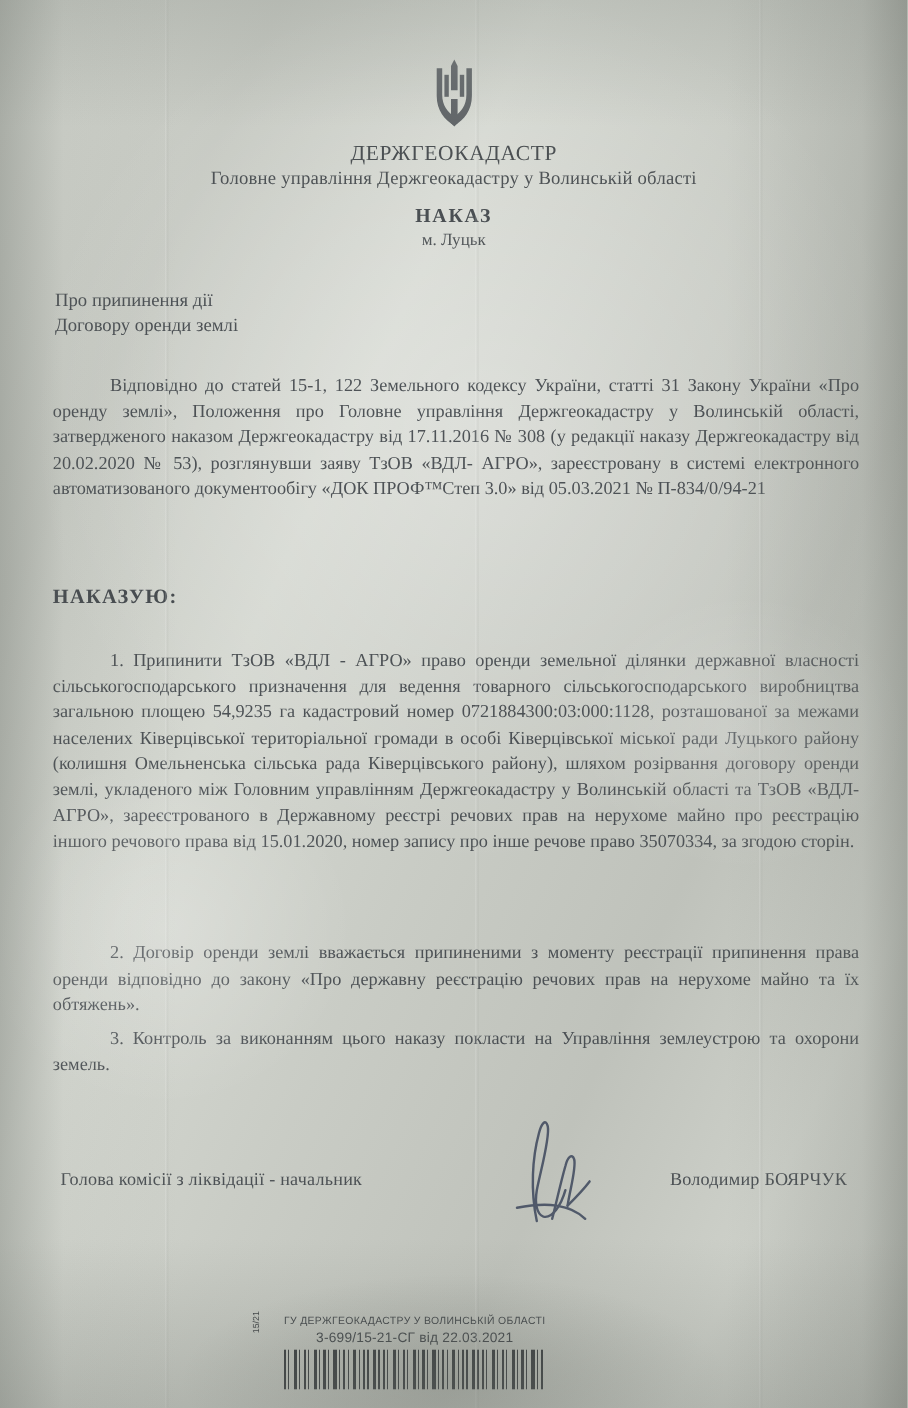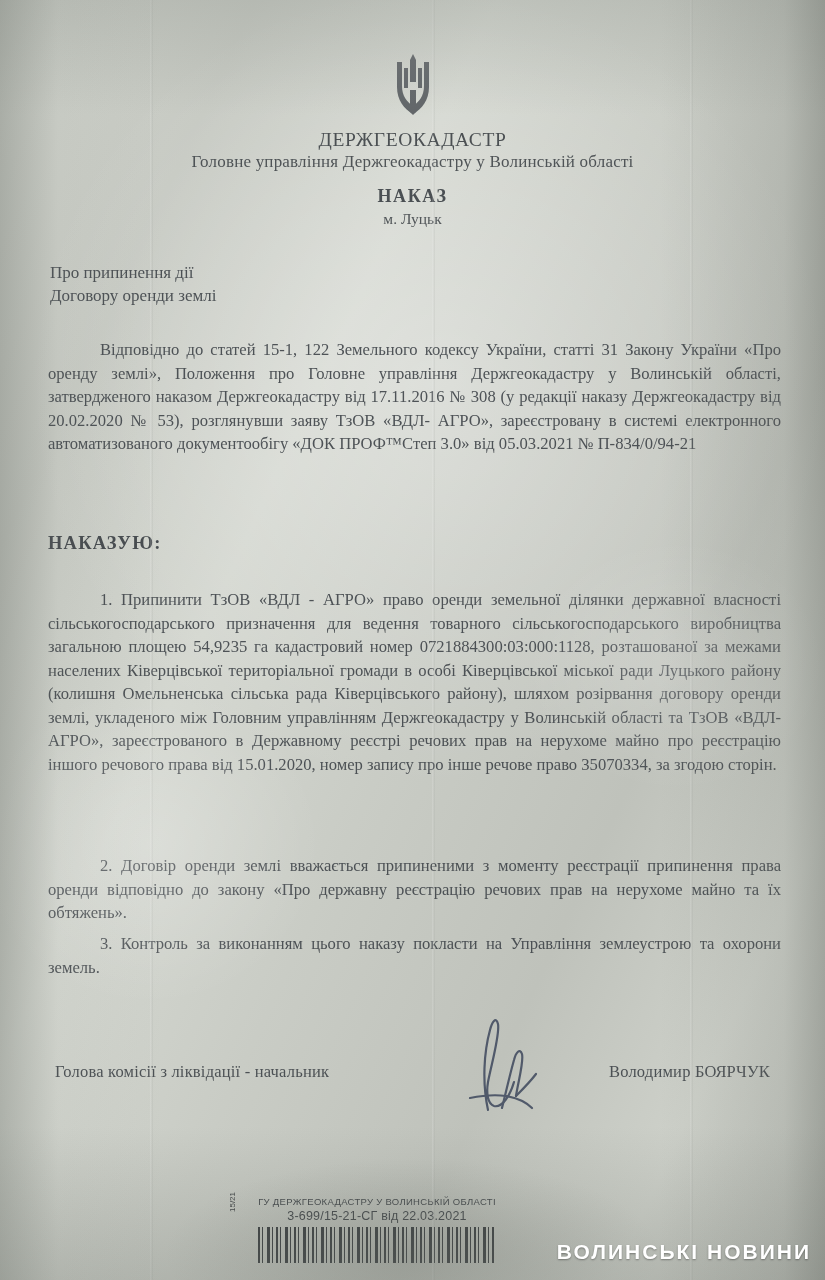--- a/index.html
+++ b/index.html
@@ -293,14 +293,13 @@
 
   </div>
 
   <div class="crease c1"></div>
   <div class="crease c2"></div>
   <div class="crease c3"></div>
 
   <div class="sheen"></div>
   <div class="vignette"></div>
 
-  <div class="watermark">ВОЛИНСЬКІ НОВИНИ</div>
 </div>
 
 </body></html>

